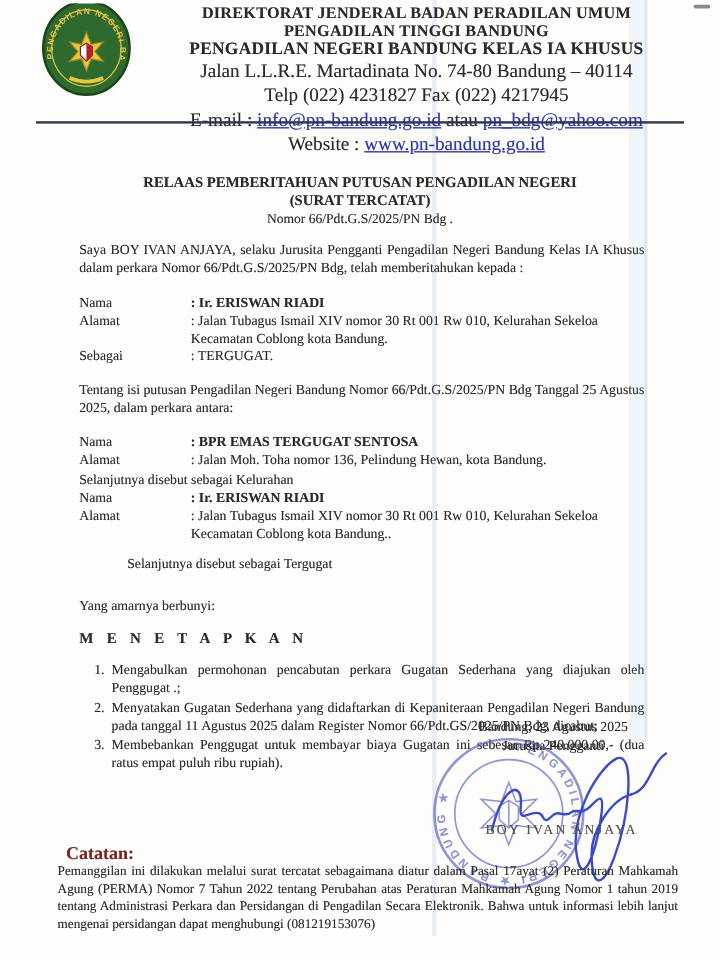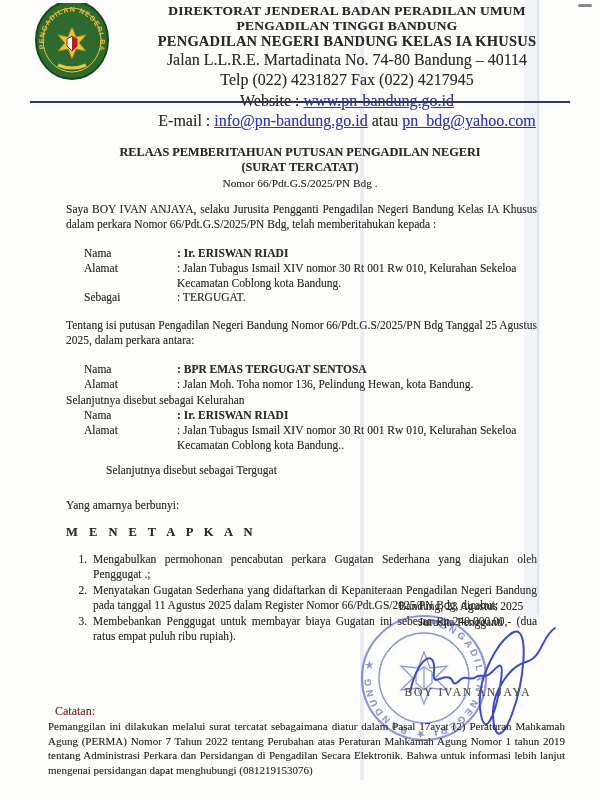--- a/index.html
+++ b/index.html
@@ -30,36 +30,36 @@
   .rule{position:absolute;left:30px;right:30px;top:101px;border-bottom:2.4px solid #2e3850;}
   
   .titleblock{margin-top:13px;text-align:center;}
   .t1,.t2{font-weight:bold;font-size:12.3px;line-height:1.22;}
   .t3{font-size:11.3px;margin-top:2px;}
   
   .body{padding:0 63px 0 66px;font-size:11.5px;line-height:1.3;}
   .para{text-align:justify;margin-top:13px;}
   .party{margin-top:14px;}
   .prow{display:flex;}
-  .plabel{width:93px;flex:0 0 93px;margin-left:18px;}
+  .plabel{width:93px;flex:0 0 93px;}
   .pval{flex:1;}
   .pname{font-weight:bold;}
   .pnote{margin-top:1px;}
   .melawan{text-align:center;font-weight:bold;font-size:12px;letter-spacing:1px;margin-top:24px;margin-bottom:13px;}
   .amar{margin-top:20px;}
   .menetapkan{font-weight:bold;font-size:12.5px;letter-spacing:4px;margin-top:11px;}
   ol.amarlist{margin:12px 0 0 0;padding-left:24px;}
   ol.amarlist li{text-align:justify;padding-left:3px;margin-bottom:1px;}
   
   .sig-place{position:absolute;left:365px;top:599px;width:192px;text-align:center;font-size:11.5px;line-height:1.35;}
   .sig-name{position:absolute;left:378px;top:686px;width:180px;text-align:center;font-size:11.5px;letter-spacing:1.8px;color:#55524d;}
   .stamp{position:absolute;left:352px;top:606px;width:144px;height:144px;opacity:.62;pointer-events:none;}
   .signature-svg{position:absolute;left:392px;top:622px;width:196px;height:124px;pointer-events:none;}
   
-  .catatan{position:absolute;left:55px;top:704px;font-weight:normal;font-size:12px;color:#7d2420;}
+  .catatan{position:absolute;left:55px;top:704px;font-weight:bold;font-size:15px;color:#7d2420;}
   .footnote{position:absolute;left:48px;top:719px;width:517px;font-size:11px;line-height:1.32;text-align:justify;}
   
   .logo{width:76px;height:80px;}
 </style>
 </head>
 <body>
 
 <div class="page">
 
   <div class="streak streak-a"></div>
@@ -85,22 +85,22 @@
         </g>
         <path d="M24,62 Q38,68 52,62" fill="none" stroke="#e7c83f" stroke-width="3"></path>
       </svg>
     </div>
     <div class="hdr-text">
       <div class="org1">DIREKTORAT JENDERAL BADAN PERADILAN UMUM</div>
       <div class="org2">PENGADILAN TINGGI BANDUNG</div>
       <div class="org3">PENGADILAN NEGERI BANDUNG KELAS IA KHUSUS</div>
       <div class="hline">Jalan L.L.R.E. Martadinata No. 74-80 Bandung – 40114</div>
       <div class="hline">Telp (022) 4231827 Fax (022) 4217945</div>
+      <div class="hline"><span>E-mail : </span><span class="lnk">info@pn-bandung.go.id</span><span> atau </span><span class="lnk">pn_bdg@yahoo.com</span></div>
       <div class="hline"><span>Website : </span><span class="lnk">www.pn-bandung.go.id</span></div>
-      <div class="hline"><span>E-mail : </span><span class="lnk">info@pn-bandung.go.id</span><span> atau </span><span class="lnk">pn_bdg@yahoo.com</span></div>
     </div>
   </div>
   <div class="rule"></div>
 
   <div class="titleblock">
     <div class="t1">RELAAS PEMBERITAHUAN PUTUSAN PENGADILAN NEGERI</div>
     <div class="t2">(SURAT TERCATAT)</div>
     <div class="t3">Nomor 66/Pdt.G.S/2025/PN Bdg .</div>
   </div>
 

